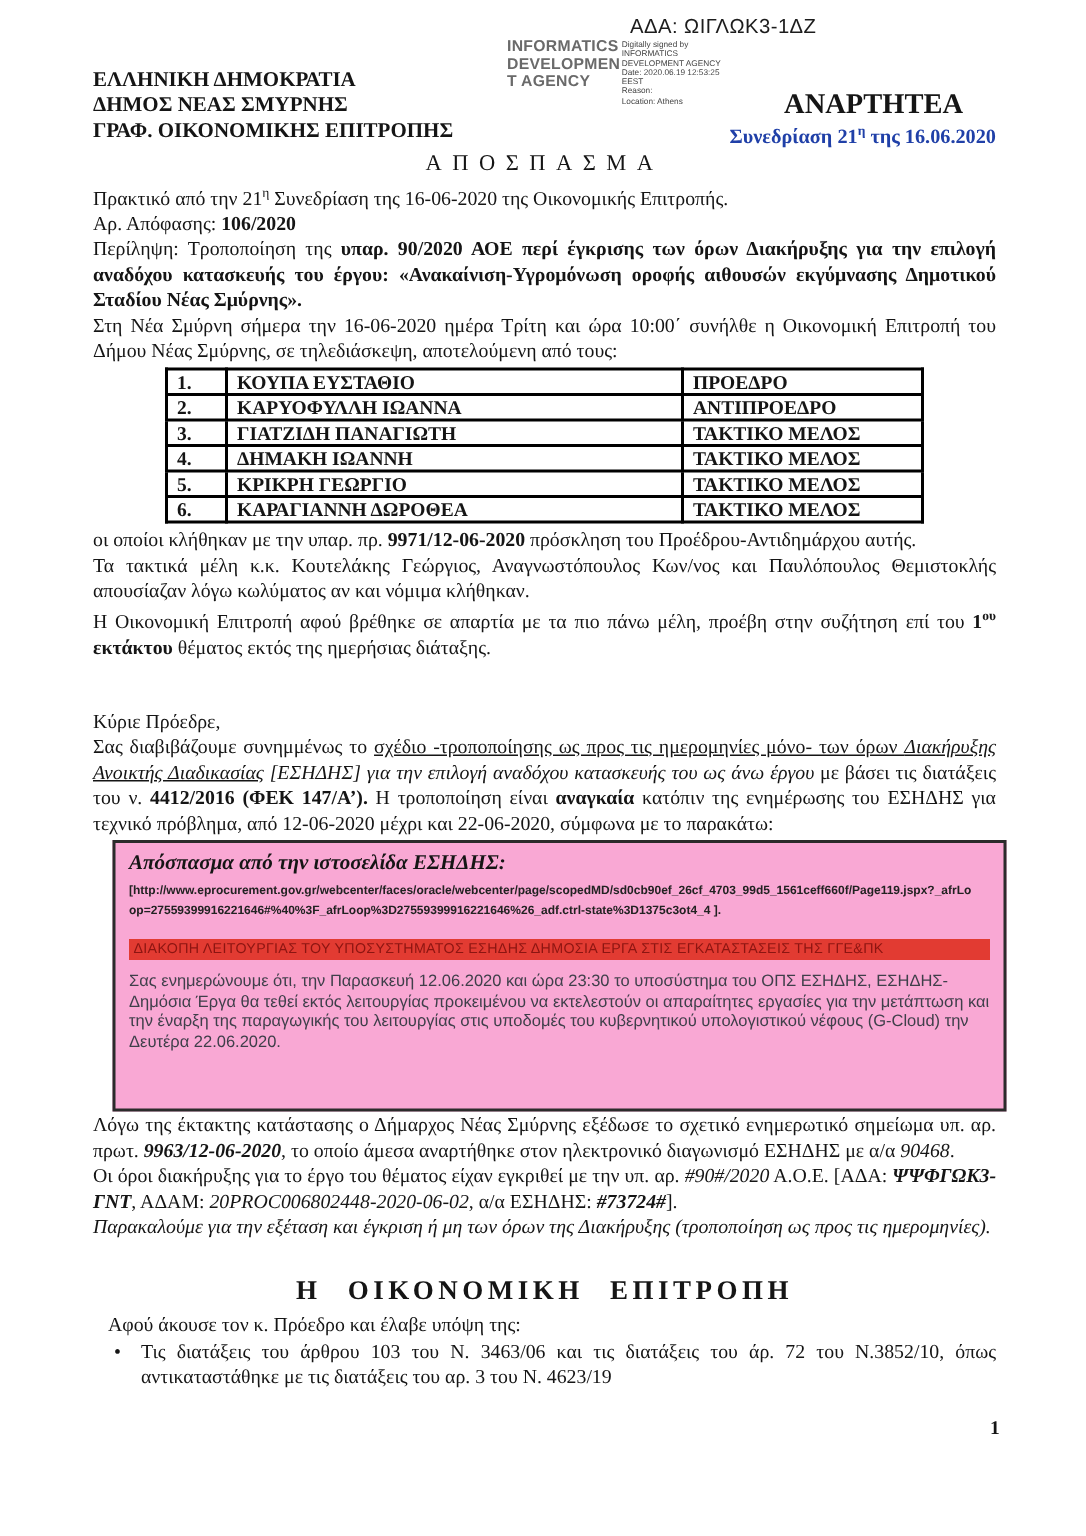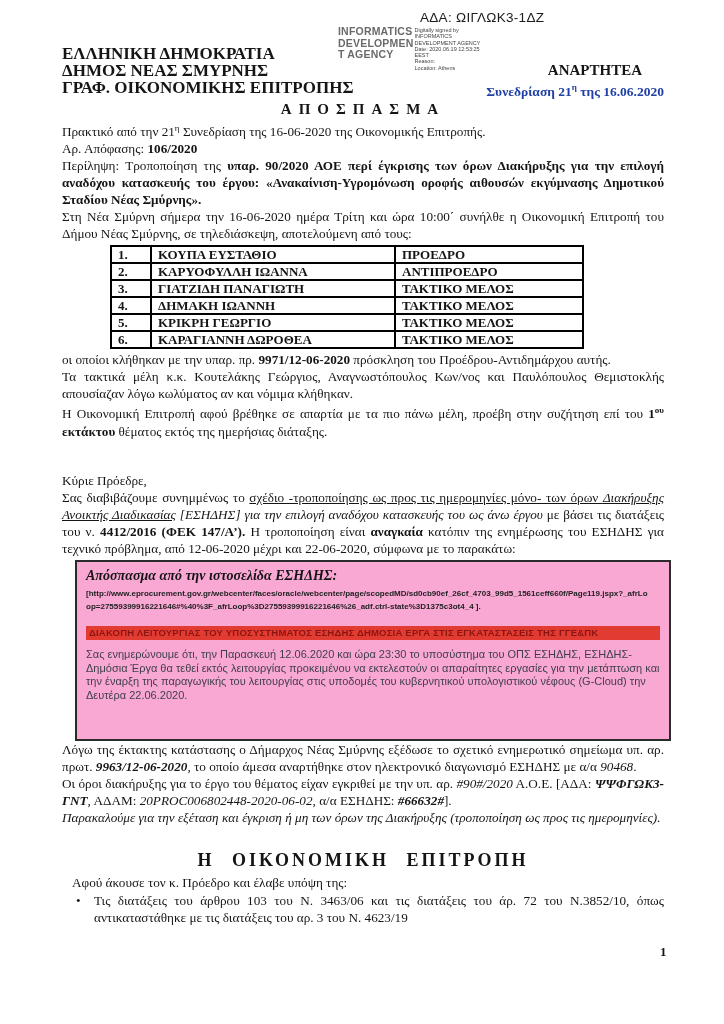--- a/index.html
+++ b/index.html
@@ -10,49 +10,49 @@
   
   .ada { position:absolute; top:10px; left:420px; font-family:"Liberation Sans", sans-serif; font-size:13.5px; color:#1c1c1c; letter-spacing:0.3px; }
 
   
   .stamp { position:absolute; top:26px; left:338px; display:flex; gap:1px; }
   .stamp-agency { font-family:"Liberation Sans", sans-serif; font-size:10.5px; font-weight:bold; color:#6a6a6a; line-height:11.5px; letter-spacing:0.2px; }
   .stamp-details { font-family:"Liberation Sans", sans-serif; font-size:5.5px; color:#444; line-height:6.3px; padding-top:1px; }
 
   
   .header-flex { margin-top:34px; display:flex; justify-content:space-between; align-items:flex-start; }
-  .org-lines { font-weight:bold; font-size:17px; line-height:16.8px; }
+  .org-lines { font-weight:bold; font-size:14px; line-height:16.8px; }
   .header-right { text-align:right; margin-top:16px; }
-  .anartitea { font-weight:bold; font-size:15px; padding-right:22px; line-height:16.8px; }
+  .anartitea { font-weight:bold; font-size:19px; padding-right:22px; line-height:16.8px; }
   .session { font-weight:bold; font-size:13.5px; color:#2040a8; line-height:16.8px; }
 
-  .doc-title { text-align:center; font-weight:bold; font-size:15px; letter-spacing:7px; margin-top:1px; margin-bottom:2px; }
+  .doc-title { text-align:center; font-weight:normal; font-size:15px; letter-spacing:7px; margin-top:1px; margin-bottom:2px; }
 
   p.doc { font-size:13.2px; line-height:17px; text-align:justify; }
   .sup { vertical-align:super; font-size:9px; }
   .b { font-weight:bold; }
   .i { font-style:italic; }
   .bi { font-weight:bold; font-style:italic; }
   .u { text-decoration:underline; }
   .ui { text-decoration:underline; font-style:italic; }
 
   
   table.members { border-collapse:collapse; margin:3px 0 2px 48px; }
   table.members td { border:2px solid #000; font-weight:bold; font-size:13px; padding:0 6px; height:17px; line-height:15px; }
   td.col-num { width:40px; }
-  td.col-name { width:244px; }
-  td.col-role { width:188px; }
+  td.col-name { width:304px; }
+  td.col-role { width:160px; }
 
   .salutation { margin-top:32px; }
 
   
   .esidis-box { border:2px solid #2b2b2b; margin:3px -7px 0 13px; padding:5px 9px 36px 9px; background:#f9a8d4; }
   .esidis-title { font-weight:bold; font-style:italic; font-size:14px; line-height:17px; }
   .esidis-url { font-family:"Liberation Sans", sans-serif; font-size:8px; font-weight:bold; color:#222; line-height:13px; margin-top:3px; word-break:break-all; }
-  .esidis-banner { display:block; background:#e23b32; color:#8c1511; font-family:"Liberation Sans", sans-serif; font-weight:bold; font-size:9.5px; line-height:12px; padding:1px 3px; margin:13px 0 8px 0; letter-spacing:0.2px; }
+  .esidis-banner { display:block; background:#e23b32; color:#8c1511; font-family:"Liberation Sans", sans-serif; font-weight:normal; font-size:9.5px; line-height:12px; padding:1px 3px; margin:13px 0 8px 0; letter-spacing:0.2px; }
   .esidis-notice { font-family:"Liberation Sans", sans-serif; font-size:11px; color:#3f3f4a; line-height:13.8px; }
 
   .committee-heading { text-align:center; font-weight:bold; font-size:18px; letter-spacing:3px; word-spacing:10px; margin-top:24px; margin-bottom:3px; }
   .intro { padding-left:10px; text-align:left; }
   .bullet-row { display:flex; padding-left:14px; margin-top:1px; }
   .bullet-marker { width:18px; font-size:13.2px; line-height:17px; }
   .bullet-text { flex:1; font-size:13.2px; line-height:17px; text-align:justify; }
 
   .page-number { position:absolute; top:944px; left:660px; font-weight:bold; font-size:13px; }
 </style>
@@ -152,21 +152,21 @@
     <div class="esidis-url">
       <div>[http://www.eprocurement.gov.gr/webcenter/faces/oracle/webcenter/page/scopedMD/sd0cb90ef_26cf_4703_99d5_1561ceff660f/Page119.jspx?_afrLo</div>
       <div>op=27559399916221646#%40%3F_afrLoop%3D27559399916221646%26_adf.ctrl-state%3D1375c3ot4_4 ].</div>
     </div>
     <div class="esidis-banner">ΔΙΑΚΟΠΗ ΛΕΙΤΟΥΡΓΙΑΣ ΤΟΥ ΥΠΟΣΥΣΤΗΜΑΤΟΣ ΕΣΗΔΗΣ ΔΗΜΟΣΙΑ ΕΡΓΑ ΣΤΙΣ ΕΓΚΑΤΑΣΤΑΣΕΙΣ ΤΗΣ ΓΓΕ&amp;ΠΚ</div>
     <div class="esidis-notice">Σας ενημερώνουμε ότι, την Παρασκευή 12.06.2020 και ώρα 23:30 το υποσύστημα του ΟΠΣ ΕΣΗΔΗΣ, ΕΣΗΔΗΣ-Δημόσια Έργα θα τεθεί εκτός λειτουργίας προκειμένου να εκτελεστούν οι απαραίτητες εργασίες για την μετάπτωση και την έναρξη της παραγωγικής του λειτουργίας στις υποδομές του κυβερνητικού υπολογιστικού νέφους (G-Cloud) την Δευτέρα 22.06.2020.</div>
   </div>
 
   <p class="doc"><span>Λόγω της έκτακτης κατάστασης ο Δήμαρχος Νέας Σμύρνης εξέδωσε το σχετικό ενημερωτικό σημείωμα υπ. αρ. πρωτ. </span><span class="bi">9963/12-06-2020</span><span>, το οποίο άμεσα αναρτήθηκε στον ηλεκτρονικό διαγωνισμό ΕΣΗΔΗΣ με α/α </span><span class="i">90468</span><span>.</span></p>
 
-  <p class="doc"><span>Οι όροι διακήρυξης για το έργο του θέματος είχαν εγκριθεί με την υπ. αρ. </span><span class="i">#90#/2020</span><span> Α.Ο.Ε. [ΑΔΑ: </span><span class="bi">ΨΨΦΓΩΚ3-ΓΝΤ</span><span>, ΑΔΑΜ: </span><span class="i">20PROC006802448-2020-06-02</span><span>, α/α ΕΣΗΔΗΣ: </span><span class="bi">#66632#</span><span>].</span></p>
+  <p class="doc"><span>Οι όροι διακήρυξης για το έργο του θέματος είχαν εγκριθεί με την υπ. αρ. </span><span class="i">#90#/2020</span><span> Α.Ο.Ε. [ΑΔΑ: </span><span class="bi">ΨΨΦΓΩΚ3-ΓΝΤ</span><span>, ΑΔΑΜ: </span><span class="i">20PROC006802448-2020-06-02</span><span>, α/α ΕΣΗΔΗΣ: </span><span class="bi">#73724#</span><span>].</span></p>
 
   <p class="doc i">Παρακαλούμε για την εξέταση και έγκριση ή μη των όρων της Διακήρυξης (τροποποίηση ως προς τις ημερομηνίες).</p>
 
   <div class="committee-heading">Η ΟΙΚΟΝΟΜΙΚΗ ΕΠΙΤΡΟΠΗ</div>
 
   <p class="doc intro">Αφού άκουσε τον κ. Πρόεδρο και έλαβε υπόψη της:</p>
 
   <div class="bullet-row">
     <span class="bullet-marker">•</span>
     <span class="bullet-text">Τις διατάξεις του άρθρου 103 του Ν. 3463/06 και τις διατάξεις του άρ. 72 του Ν.3852/10, όπως αντικαταστάθηκε με τις διατάξεις του αρ. 3 του Ν. 4623/19</span>

